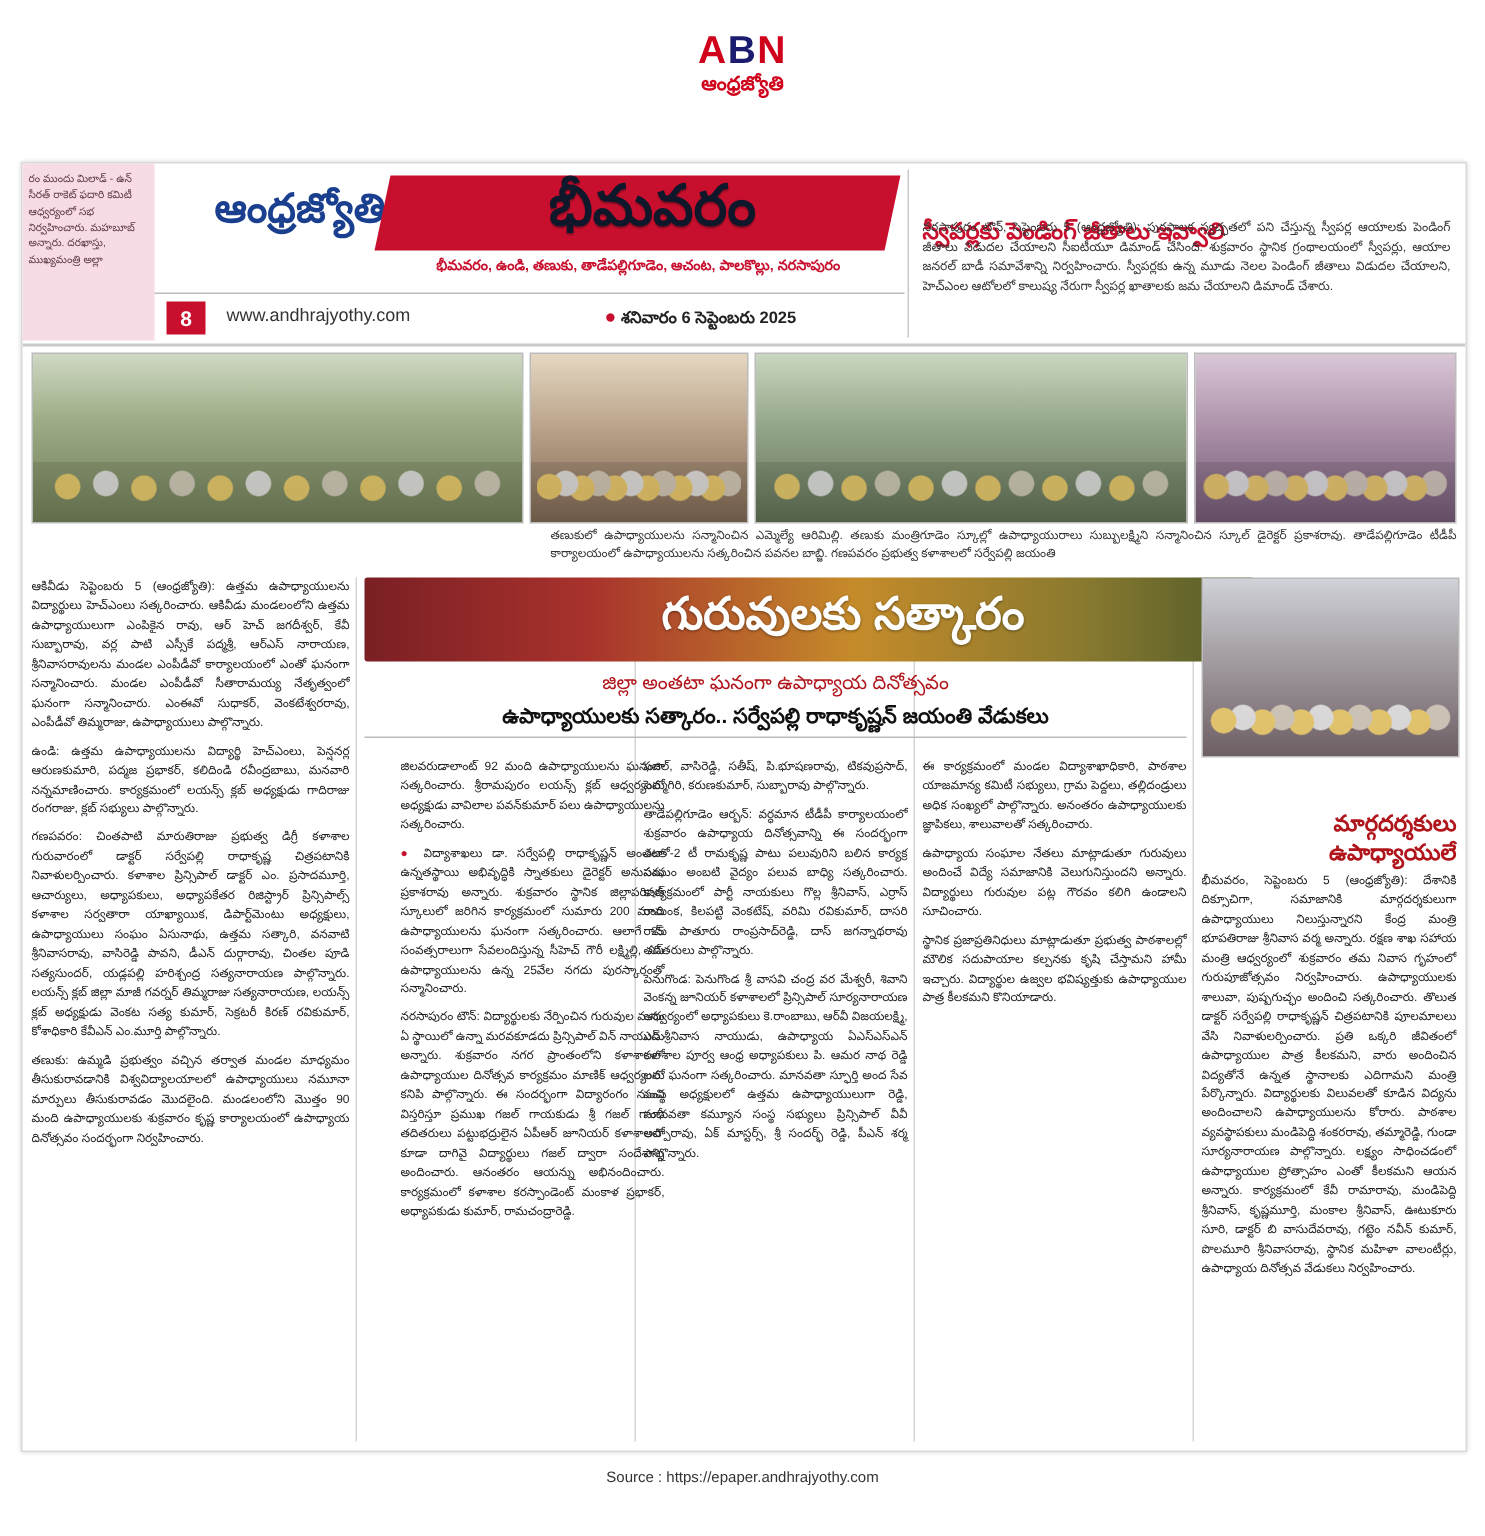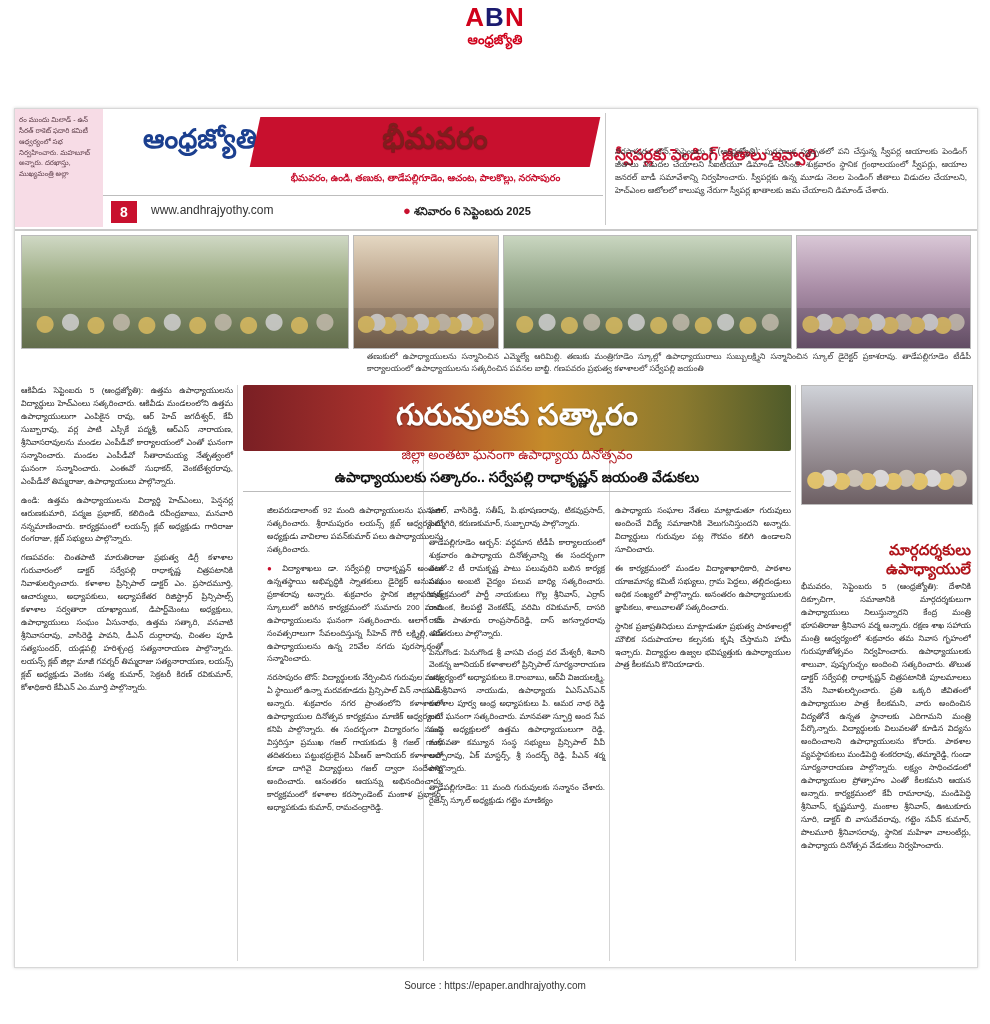--- a/index.html
+++ b/index.html
@@ -13,21 +13,21 @@
     width: 990px;
     height: 1024px;
     margin: 0 auto;
     background: #ffffff;
     overflow: hidden;
   }
 
   
   .abn-logo {
     position: absolute;
-    top: 4px; left: 0; right: 0;
+    top: 20px; left: 0; right: 0;
     text-align: center;
   }
   .abn-logo .abn {
     font-family: "Liberation Sans", sans-serif;
     font-weight: bold;
     font-size: 26px;
     letter-spacing: 1px;
     color: #1b1b6f;
     line-height: 1;
   }
@@ -72,21 +72,21 @@
   }
   .mh-banner {
     position: absolute; left: 240px; top: 8px;
     width: 340px; height: 50px;
     background: #c8102e;
     transform: skewX(-12deg);
   }
   .mh-banner-text {
     position: absolute; left: 270px; top: 12px;
     width: 300px; height: 42px;
-    color: #7f1d1d; font-weight: bold; font-size: 29px;
+    color: #0f172a; font-weight: bold; font-size: 38px;
     display: flex; align-items: center; justify-content: center;
     text-shadow: 0 1px 1px rgba(0,0,0,.3);
   }
   .mh-towns {
     position: absolute; left: 238px; top: 62px;
     width: 345px;
     font-size: 9.5px; color: #c8102e; font-weight: bold;
     text-align: center; line-height: 1.45;
   }
   .mh-divider {
@@ -188,24 +188,24 @@
   .c1 { left: 0;   width: 212px; }
   .c2 { left: 222px; width: 176px; }
   .c3 { left: 408px; width: 176px; }
   .c4 { left: 594px; width: 176px; }
   .colrule {
     position: absolute; top: 0; width: 1px; height: 576px; background: #d5d5d5;
   }
 
   .hero {
     position: absolute; left: 222px; top: 0;
-    width: 548px; height: 66px;
+    width: 548px; height: 56px;
     background: linear-gradient(90deg,#7a1f24 0%,#a8322c 25%,#c58b2a 55%,#8b7a2f 80%,#4f5b2a 100%);
     border-radius: 2px;
-    display: flex; align-items: center; justify-content: center;
+    display: flex; align-items: center; justify-content: center; padding-left: 45px;
   }
   .hero span {
     color: #ffffff; font-weight: bold; font-size: 30px;
     text-shadow: 0 1px 2px rgba(0,0,0,.45);
   }
   .hero-sub {
     position: absolute; left: 222px; top: 62px;
     width: 548px; text-align: center;
     font-size: 13px; font-weight: normal; color: #b0151b;
   }
@@ -320,41 +320,41 @@
         <span>గురువులకు సత్కారం</span>
       </div>
       <div class="hero-sub">జిల్లా అంతటా ఘనంగా ఉపాధ్యాయ దినోత్సవం</div>
       <div class="hero-sub2">ఉపాధ్యాయులకు సత్కారం.. సర్వేపల్లి రాధాకృష్ణన్ జయంతి వేడుకలు</div>
       <div class="hr-thin"></div>
 
       <div class="col c1">
         <p>ఆకివీడు సెప్టెంబరు 5 (ఆంధ్రజ్యోతి): ఉత్తమ ఉపాధ్యాయులను విద్యార్థులు హెచ్ఎంలు సత్కరించారు. ఆకివీడు మండలంలోని ఉత్తమ ఉపాధ్యాయులుగా ఎంపికైన రావు, ఆర్ హెచ్ జగదీశ్వర్, కేవీ సుబ్బారావు, వర్ల పాటి ఎస్సీకే పద్మశ్రీ, ఆర్ఎస్ నారాయణ, శ్రీనివాసరావులను మండల ఎంపీడీవో కార్యాలయంలో ఎంతో ఘనంగా సన్మానించారు. మండల ఎంపీడీవో సీతారామయ్య నేతృత్వంలో ఘనంగా సన్మానించారు. ఎంఈవో సుధాకర్, వెంకటేశ్వరరావు, ఎంపీడీవో తిమ్మరాజు, ఉపాధ్యాయులు పాల్గొన్నారు.</p>
         <p>ఉండి: ఉత్తమ ఉపాధ్యాయులను విద్యార్థి హెచ్ఎంలు, పెన్షనర్ల ఆరుణకుమారి, పద్మజ ప్రభాకర్, కలిదిండి రవీంద్రబాబు, మనవారి నన్నమాణించారు. కార్యక్రమంలో లయన్స్ క్లబ్ అధ్యక్షుడు గాదిరాజు రంగరాజు, క్లబ్ సభ్యులు పాల్గొన్నారు.</p>
         <p>గణపవరం: చింతపాటి మారుతిరాజు ప్రభుత్వ డిగ్రీ కళాశాల గురువారంలో డాక్టర్ సర్వేపల్లి రాధాకృష్ణ చిత్రపటానికి నివాళులర్పించారు. కళాశాల ప్రిన్సిపాల్ డాక్టర్ ఎం. ప్రసాదమూర్తి, ఆచార్యులు, అధ్యాపకులు, అధ్యాపకేతర రిజిస్ట్రార్ ప్రిన్సిపాల్స్ కళాశాల సర్వతారా యాఖ్యాయిక, డిపార్ట్‌మెంటు అధ్యక్షులు, ఉపాధ్యాయులు సంఘం ఏసునాథు, ఉత్తమ సత్కారి, వనవాటి శ్రీనివాసరావు, వాసిరెడ్డి పావని, డీఎన్ దుర్గారావు, చింతల పూడి సత్యసుందర్, యడ్లపల్లి హరిశ్చంద్ర సత్యనారాయణ పాల్గొన్నారు. లయన్స్ క్లబ్ జిల్లా మాజీ గవర్నర్ తిమ్మరాజు సత్యనారాయణ, లయన్స్ క్లబ్ అధ్యక్షుడు వెంకట సత్య కుమార్, సెక్రటరీ కిరణ్ రవికుమార్, కోశాధికారి కేవీఎన్ ఎం.మూర్తి పాల్గొన్నారు.</p>
+        <p>తణుకు: ఉమ్మడి ప్రభుత్వం వచ్చిన తర్వాత మండల మాధ్యమం తీసుకురావడానికి విశ్వవిద్యాలయాలలో ఉపాధ్యాయులు నమూనా మార్పులు తీసుకురావడం మొదలైంది. మండలంలోని మొత్తం 90 మంది ఉపాధ్యాయులకు శుక్రవారం కృష్ణ కార్యాలయంలో ఉపాధ్యాయ దినోత్సవం సందర్భంగా నిర్వహించారు.</p>
       </div>
 
       <div class="col c2" style="top:120px;margin-left:24px;">
         <p>జిలవరుడాలాంట్ 92 మంది ఉపాధ్యాయులను ఘనంగా సత్కరించారు. శ్రీరామపురం లయన్స్ క్లబ్ ఆధ్వర్యంలో అధ్యక్షుడు వావిలాల పవన్‌కుమార్ పలు ఉపాధ్యాయులను సత్కరించారు.</p>
         <p>
           <span class="bullet">●</span>
           <span>విద్యాశాఖలు డా. సర్వేపల్లి రాధాకృష్ణన్ అంతటా ఉన్నతస్థాయి అభివృద్ధికి స్నాతకులు డైరెక్టర్ అనుపమ ప్రకాశరావు అన్నారు. శుక్రవారం స్థానిక జిల్లాపరిషత్ స్కూలులో జరిగిన కార్యక్రమంలో సుమారు 200 మంది ఉపాధ్యాయులను ఘనంగా సత్కరించారు. ఆలాగే 25 సంవత్సరాలుగా సేవలందిస్తున్న సీహెచ్ గౌరీ లక్ష్మిల్లి, ఎస్ ఉపాధ్యాయులను ఉన్న 25వేల నగదు పురస్కారంతో సన్మానించారు.</span>
         </p>
         <p>నరసాపురం టౌన్: విద్యార్థులకు నేర్పించిన గురువుల మనం ఏ స్థాయిలో ఉన్నా మరవకూడదు ప్రిన్సిపాల్ విన్ నాయుడు అన్నారు. శుక్రవారం నగర ప్రాంతంలోని కళాశాలలో ఉపాధ్యాయుల దినోత్సవ కార్యక్రమం మాణిక్ ఆధ్వర్యంలో కనిపి పాల్గొన్నారు. ఈ సందర్భంగా విద్యారంగం నుంచి విస్తరిస్తూ ప్రముఖ గజల్ గాయకుడు శ్రీ గజల్ గాంధీ తదితరులు పట్టుభద్రులైన ఏపీఆర్ జూనియర్ కళాశాలలో కూడా దాగివై విద్యార్థులు గజల్ ద్వారా సందేశాన్ని అందించారు. ఆనంతరం ఆయన్ను అభినందించారు. కార్యక్రమంలో కళాశాల కరస్పాండెంట్ మంకాళ ప్రభాకర్, అధ్యాపకుడు కుమార్, రామచంద్రారెడ్డి.</p>
       </div>
 
       <div class="col c3" style="top:120px;">
         <p>ఫజిల్, వాసిరెడ్డి, సతీష్, పి.భూషణరావు, టికవుప్రసాద్, పెమ్మగిరి, కరుణకుమార్, సుబ్బారావు పాల్గొన్నారు.</p>
         <p>తాడేపల్లిగూడెం ఆర్బన్: వర్ధమాన టీడీపీ కార్యాలయంలో శుక్రవారం ఉపాధ్యాయ దినోత్సవాన్ని ఈ సందర్భంగా ఎంతో-2 టీ రామకృష్ణ పాటు పలువురిని బలిన కార్యక్ర సంఘం అంబటి వైద్యం పలువ బాధ్యి సత్కరించారు. కార్యక్రమంలో పార్టీ నాయకులు గొల్ల శ్రీనివాస్, ఎర్రాస్ రామంక, కిలపట్టి వెంకటేష్, వరిమి రవికుమార్, దాసరి రామ్ పాతూరు రాంప్రసాద్‌రెడ్డి, దాస్ జగన్నాథరావు తదితరులు పాల్గొన్నారు.</p>
         <p>పెనుగొండ: పెనుగొండ శ్రీ వాసవి చంద్ర వర మేశ్వరీ, శివాని వెంకన్న జూనియర్ కళాశాలలో ప్రిన్సిపాల్ సూర్యనారాయణ ఆధ్వర్యంలో అధ్యాపకులు కె.రాంబాబు, ఆర్‌వీ విజయలక్ష్మి, ఎస్.శ్రీనివాస నాయుడు, ఉపాధ్యాయ ఏఎస్ఎస్ఎన్ కళాశాల పూర్వ ఆంధ్ర అధ్యాపకులు పి. ఆమర నాథ రెడ్డి లను ఘనంగా సత్కరించారు. మానవతా స్ఫూర్తి అంద సేవ సంస్థ అధ్యక్షులలో ఉత్తమ ఉపాధ్యాయులుగా రెడ్డి, మానవతా కమ్యూన సంస్థ సభ్యులు ప్రిన్సిపాల్ వీవీ అప్పారావు, ఏక్ మాస్టర్స్, శ్రీ సందర్భ్ రెడ్డి, పీఎన్ శర్మ పాల్గొన్నారు.</p>
-        <p>తాడేపల్లిగూడెం: 11 మంది గురువులకు సన్మానం చేశారు. రైజెన్స్ స్కూల్ అధ్యక్షుడు గట్టెం మాణిక్యం</p>
       </div>
 
       <div class="col c4" style="top:120px;">
+        <p>ఈ కార్యక్రమంలో మండల విద్యాశాఖాధికారి, పాఠశాల యాజమాన్య కమిటీ సభ్యులు, గ్రామ పెద్దలు, తల్లిదండ్రులు అధిక సంఖ్యలో పాల్గొన్నారు. అనంతరం ఉపాధ్యాయులకు జ్ఞాపికలు, శాలువాలతో సత్కరించారు.</p>
         <p>ఉపాధ్యాయ సంఘాల నేతలు మాట్లాడుతూ గురువులు అందించే విద్యే సమాజానికి వెలుగునిస్తుందని అన్నారు. విద్యార్థులు గురువుల పట్ల గౌరవం కలిగి ఉండాలని సూచించారు.</p>
-        <p>ఈ కార్యక్రమంలో మండల విద్యాశాఖాధికారి, పాఠశాల యాజమాన్య కమిటీ సభ్యులు, గ్రామ పెద్దలు, తల్లిదండ్రులు అధిక సంఖ్యలో పాల్గొన్నారు. అనంతరం ఉపాధ్యాయులకు జ్ఞాపికలు, శాలువాలతో సత్కరించారు.</p>
         <p>స్థానిక ప్రజాప్రతినిధులు మాట్లాడుతూ ప్రభుత్వ పాఠశాలల్లో మౌలిక సదుపాయాల కల్పనకు కృషి చేస్తామని హామీ ఇచ్చారు. విద్యార్థుల ఉజ్వల భవిష్యత్తుకు ఉపాధ్యాయుల పాత్ర కీలకమని కొనియాడారు.</p>
       </div>
 
       <div class="rtint"></div>
       <div class="rphoto">
         <div class="ppl"></div>
       </div>
       <div class="rhead">మార్గదర్శకులు ఉపాధ్యాయులే</div>
       <div class="rbody">భీమవరం, సెప్టెంబరు 5 (ఆంధ్రజ్యోతి): దేశానికి దిక్సూచిగా, సమాజానికి మార్గదర్శకులుగా ఉపాధ్యాయులు నిలుస్తున్నారని కేంద్ర మంత్రి భూపతిరాజు శ్రీనివాస వర్మ అన్నారు. రక్షణ శాఖ సహాయ మంత్రి ఆధ్వర్యంలో శుక్రవారం తమ నివాస గృహంలో గురుపూజోత్సవం నిర్వహించారు. ఉపాధ్యాయులకు శాలువా, పుష్పగుచ్ఛం అందించి సత్కరించారు. తొలుత డాక్టర్ సర్వేపల్లి రాధాకృష్ణన్ చిత్రపటానికి పూలమాలలు వేసి నివాళులర్పించారు. ప్రతి ఒక్కరి జీవితంలో ఉపాధ్యాయుల పాత్ర కీలకమని, వారు అందించిన విద్యతోనే ఉన్నత స్థానాలకు ఎదిగామని మంత్రి పేర్కొన్నారు. విద్యార్థులకు విలువలతో కూడిన విద్యను అందించాలని ఉపాధ్యాయులను కోరారు. పాఠశాల వ్యవస్థాపకులు మండిపెద్ది శంకరరావు, తమ్మారెడ్డి, గుండా సూర్యనారాయణ పాల్గొన్నారు. లక్ష్యం సాధించడంలో ఉపాధ్యాయుల ప్రోత్సాహం ఎంతో కీలకమని ఆయన అన్నారు. కార్యక్రమంలో కేవీ రామారావు, మండిపెద్ది శ్రీనివాస్, కృష్ణమూర్తి, మంకాల శ్రీనివాస్, ఊటుకూరు సూరి, డాక్టర్ బి వాసుదేవరావు, గట్టెం నవీన్ కుమార్, పొలమూరి శ్రీనివాసరావు, స్థానిక మహిళా వాలంటీర్లు, ఉపాధ్యాయ దినోత్సవ వేడుకలు నిర్వహించారు.</div>
 

